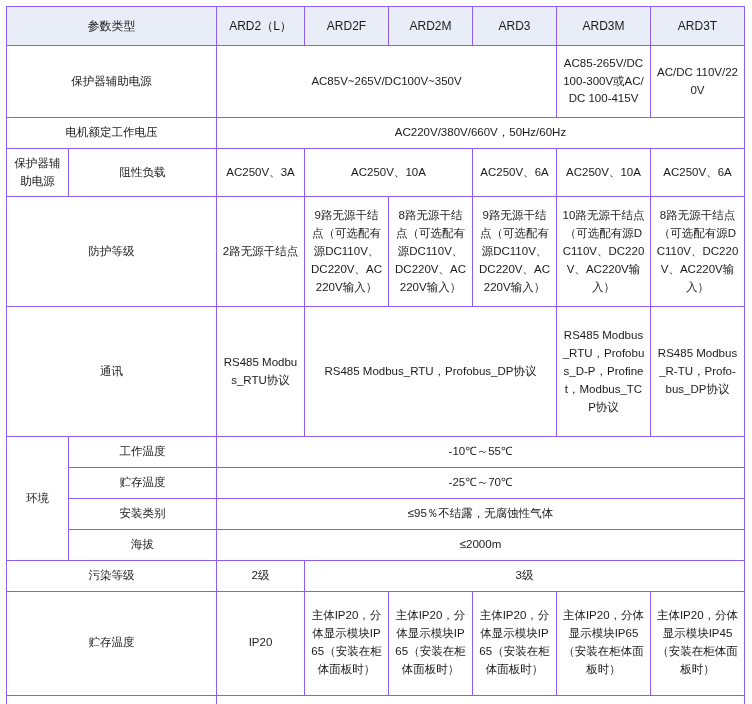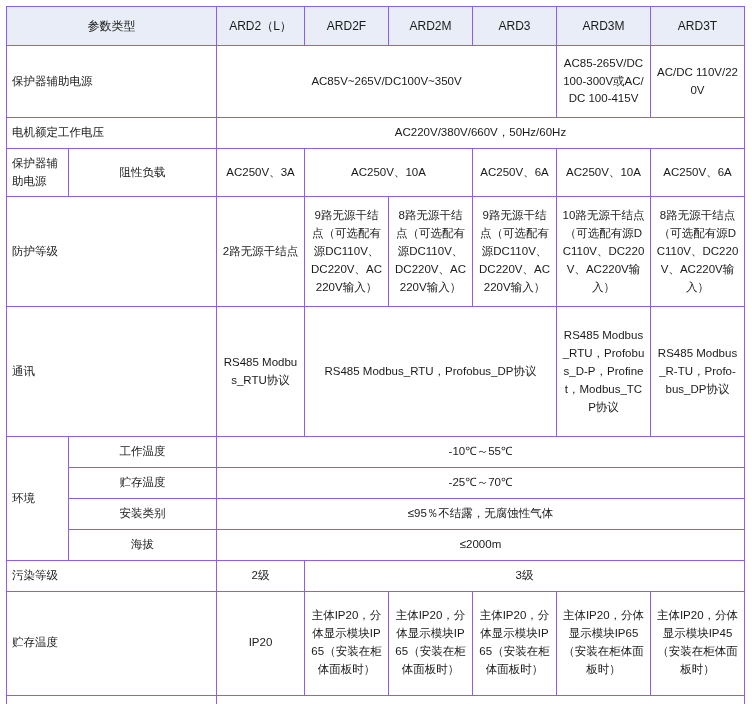--- a/index.html
+++ b/index.html
@@ -32,21 +32,21 @@
   .hdr {
     background: #e9edf7;
     text-align: center;
     font-weight: normal;
     height: 26px;
     font-size: 12px;
   }
   .ctr { text-align: center; }
   .lft { text-align: center; }
   .rowlabel {
-    text-align: left;
+    text-align: center;
   }
   col.c0 { width: 62px; }
   col.c1 { width: 148px; }
   col.c2 { width: 88px; }
   col.c3 { width: 84px; }
   col.c4 { width: 84px; }
   col.c5 { width: 84px; }
   col.c6 { width: 94px; }
   col.c7 { width: 94px; }
 </style>

